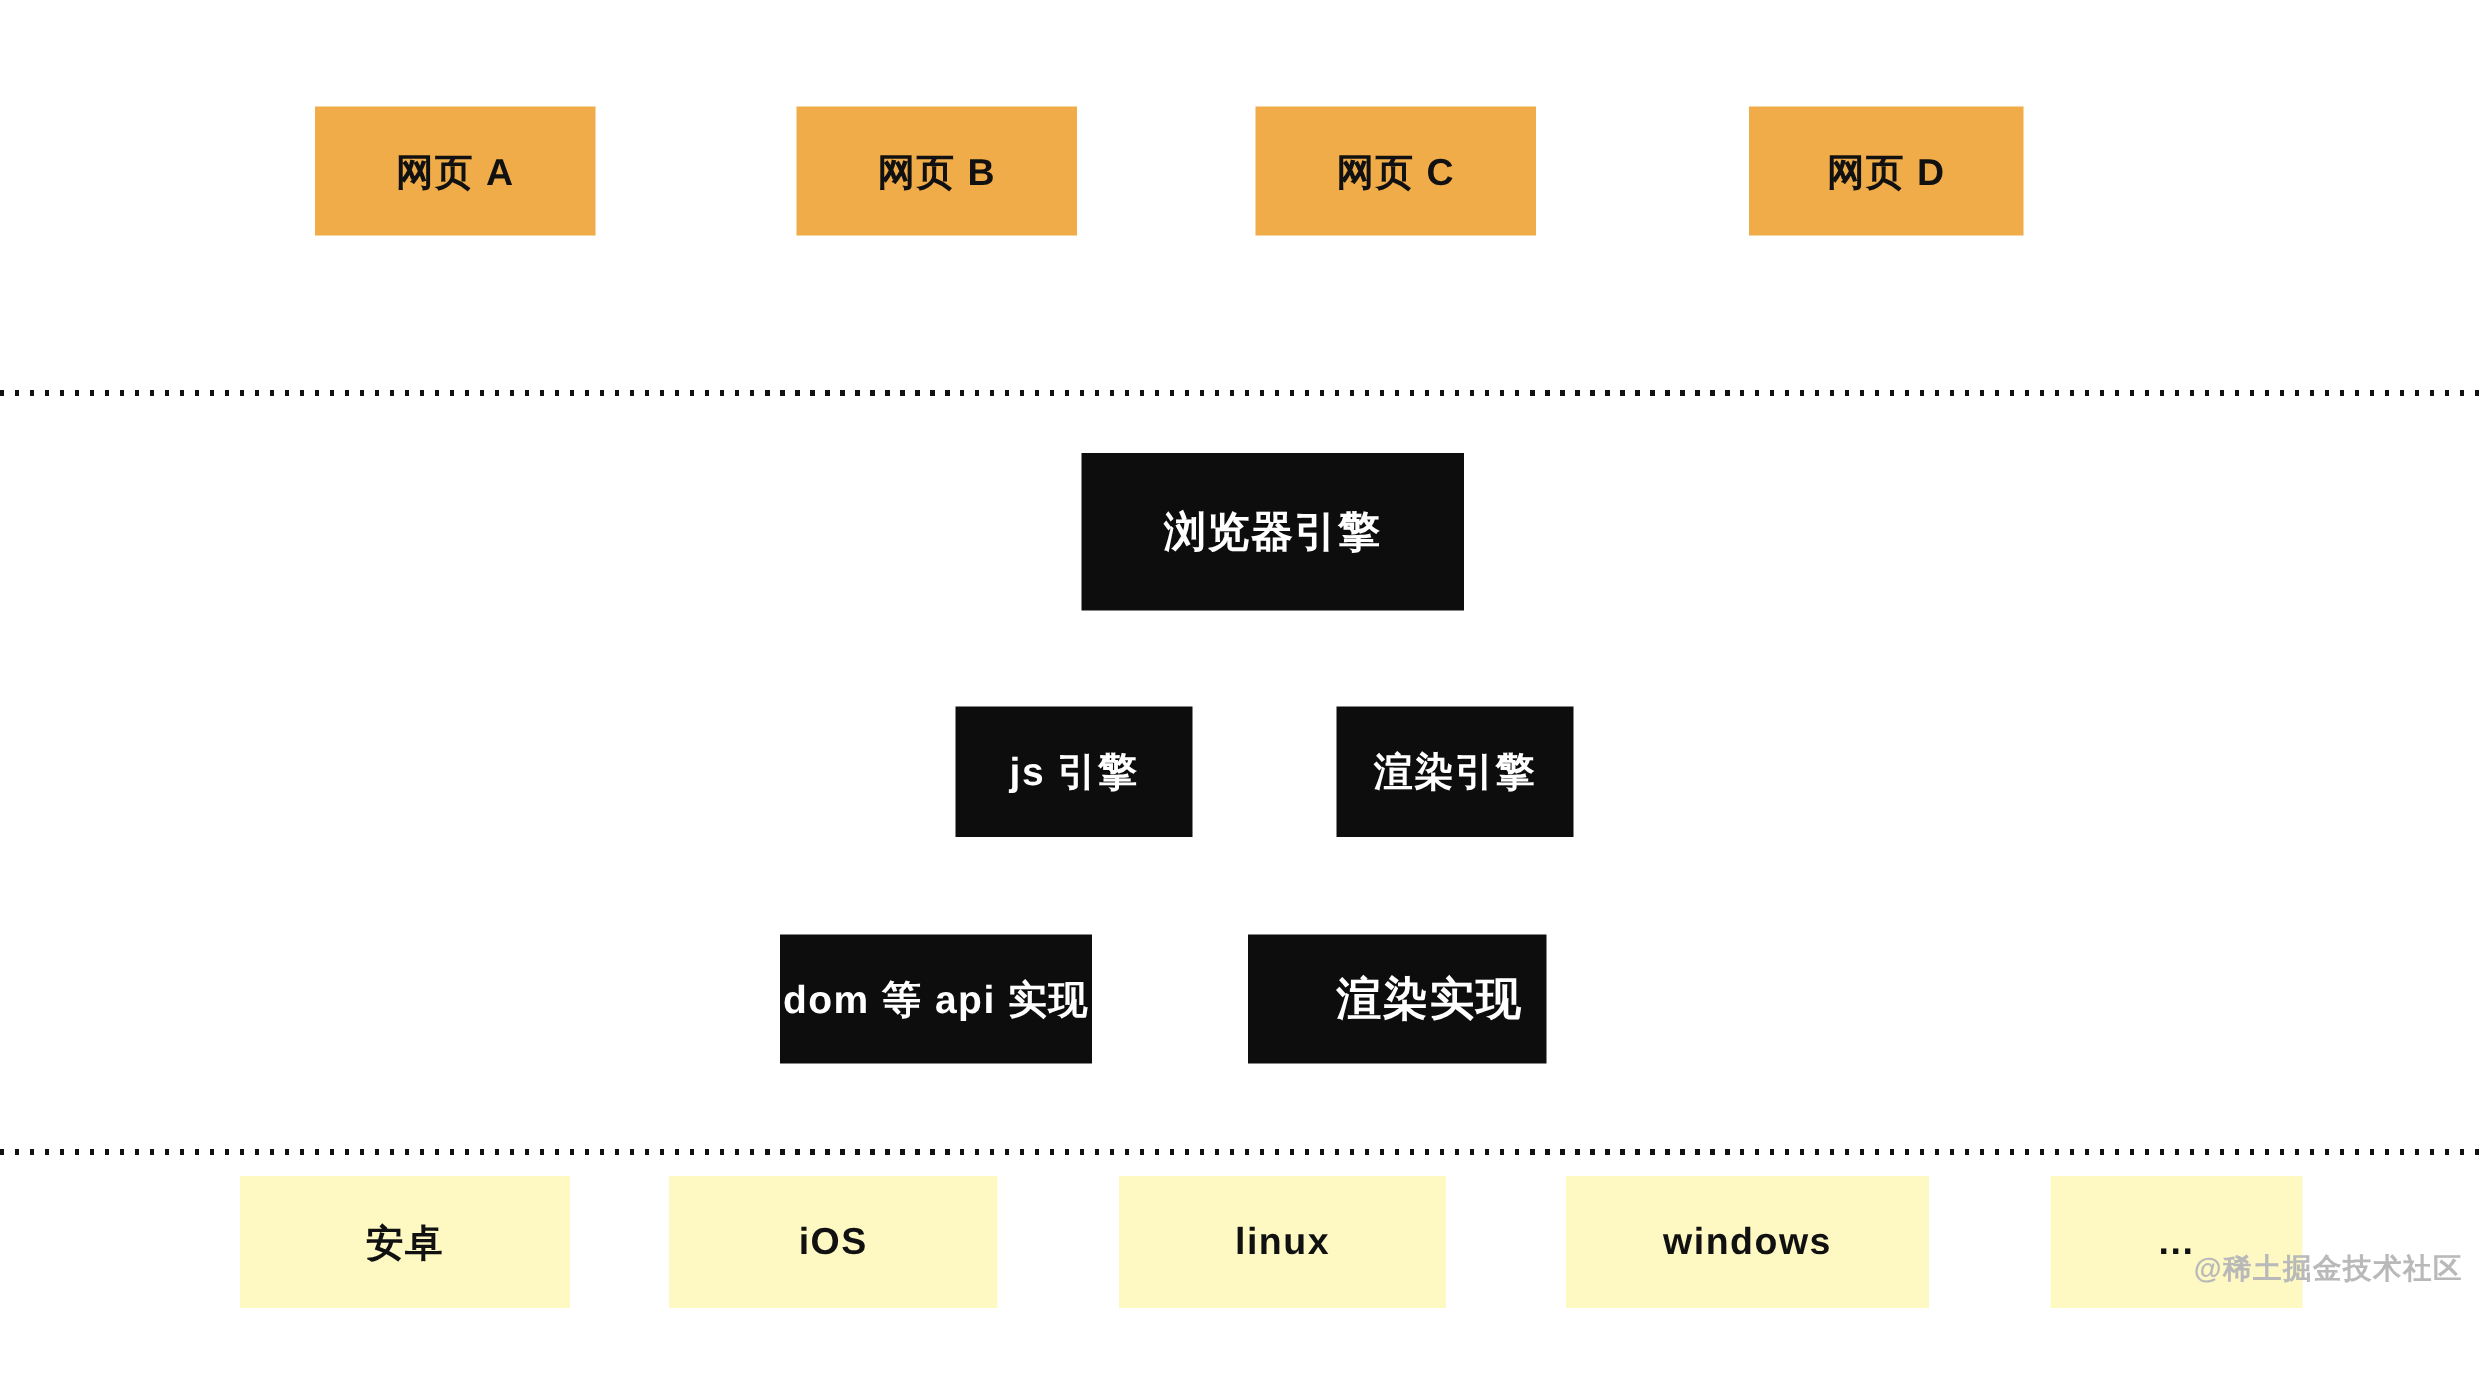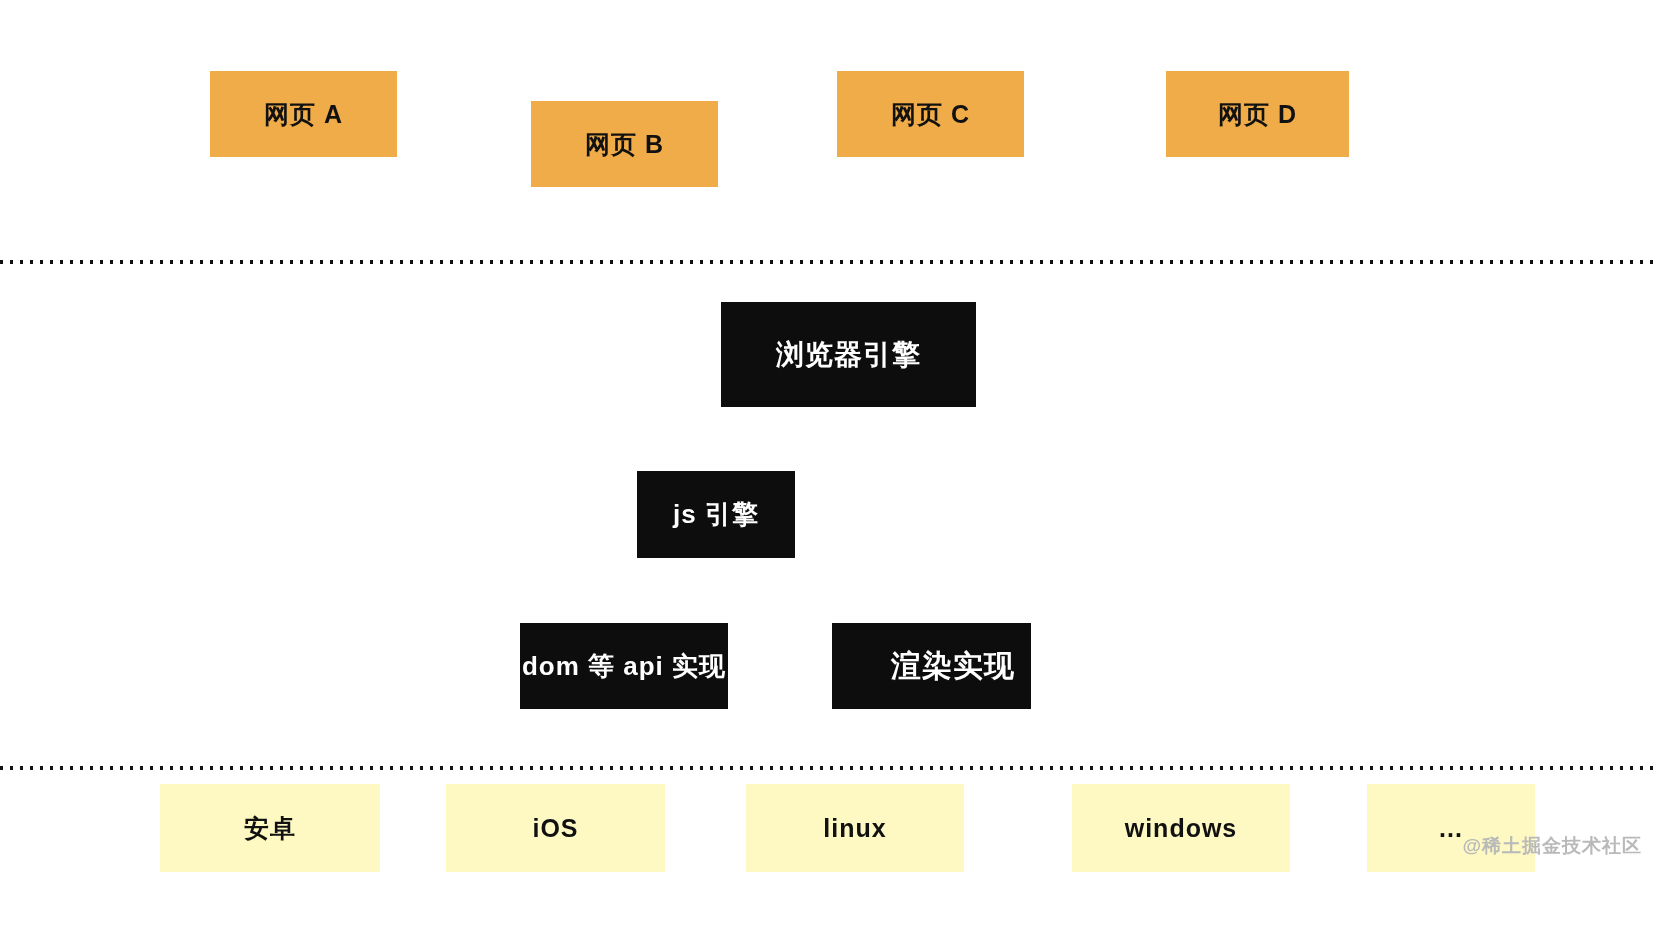--- a/index.html
+++ b/index.html
@@ -26,21 +26,21 @@
     white-space: nowrap;
   }
   
   .webpage {
     top: 71px;
     height: 86px;
     background: #f0ac49;
     font-size: 25px;
   }
   .wp-a { left: 210px;  width: 187px; }
-  .wp-b { left: 531px;  width: 187px; margin-top: 30px; }
+  .wp-b { left: 531px;  width: 187px; }
   .wp-c { left: 837px;  width: 187px; }
   .wp-d { left: 1166px; width: 183px; }
 
   
   .dotline {
     position: absolute;
     left: 0;
     width: 1656px;
     height: 4px;
     background-image: repeating-linear-gradient(to right, #111111 0 3px, transparent 3px 10px);
@@ -62,21 +62,21 @@
   
   .platform {
     top: 784px;
     height: 88px;
     background: #fef9c3;
     font-size: 25px;
   }
   .os-android { left: 160px;  width: 220px; }
   .os-ios     { left: 446px;  width: 219px; }
   .os-linux   { left: 746px;  width: 218px; }
-  .os-windows { left: 1072px; width: 218px; }
+  .os-windows { left: 1044px; width: 242px; }
   .os-more    { left: 1367px; width: 168px; }
 
   .watermark {
     position: absolute;
     right: 14px;
     top: 833px;
     font-size: 19px;
     color: #b9b9b9;
     font-weight: bold;
     letter-spacing: 1px;
@@ -102,20 +102,23 @@
 
   <div class="dotline dotline-1"></div>
 
   <div class="box black-box eng-browser">
     <span>浏览器引擎</span>
   </div>
 
   <div class="box black-box eng-js">
     <span>js 引擎</span>
   </div>
+  <div class="box black-box eng-render">
+    <span>渲染引擎</span>
+  </div>
 
   <div class="box black-box impl-dom">
     <span>dom 等 api 实现</span>
   </div>
   <div class="box black-box impl-render">
     <span>渲染实现</span>
   </div>
 
   <div class="dotline dotline-2"></div>
 

